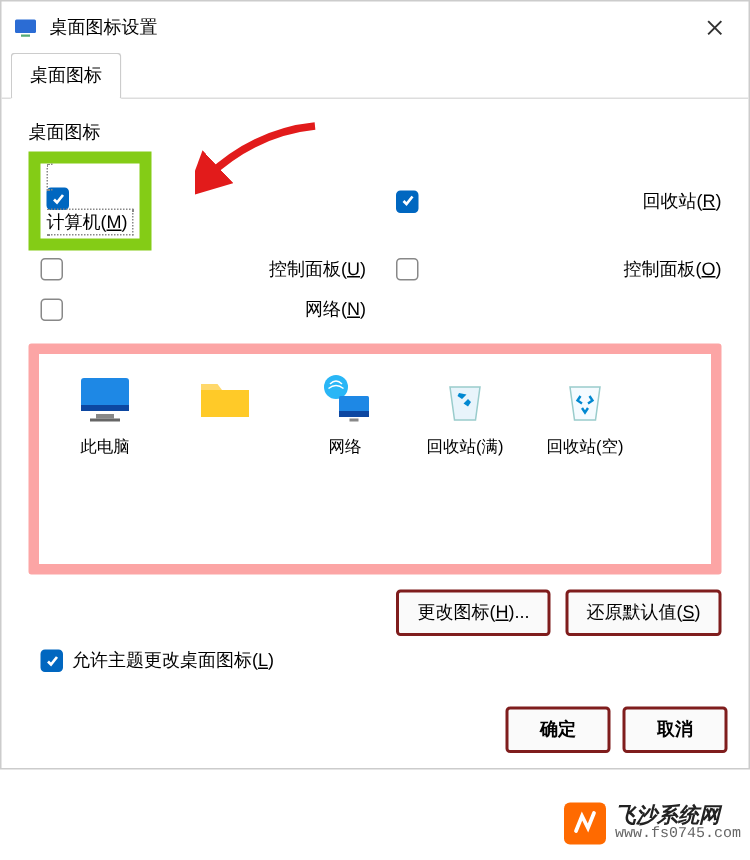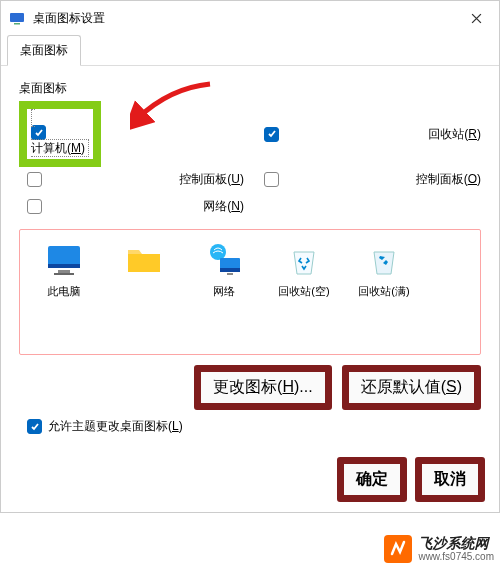--- a/index.html
+++ b/index.html
@@ -15,35 +15,35 @@
 .group-label { font-size: 12px; margin-bottom: 10px; }
 .checkgrid { display: grid; grid-template-columns: 1fr 1fr; gap: 10px 20px; margin-bottom: 14px; margin-left: 8px; }
 .cb { display: flex; align-items: center; font-size: 12px; gap: 6px; justify-content: space-between; }
 .box { width: 15px; height: 15px; border: 1px solid #888; border-radius: 3px; display: flex; align-items: center; justify-content: center; flex-shrink: 0; }
 .box.checked { background: #0067c0; border-color: #0067c0; }
 .box.checked svg { display: block; }
 .box svg { display: none; }
 .cb u { text-decoration: underline; }
 .highlight { border: 8px solid #84cc16; padding: 2px 4px; margin: -6px -8px; }
 .highlight .dotted { border: 1px dotted #888; padding: 1px 3px; }
-.preview { border: 1px solid #fca5a5; border-radius: 2px; flex: 1; margin-bottom: 10px; padding: 10px 4px; display: flex; flex-direction: column; }
+.preview { border: 7px solid #fca5a5; border-radius: 2px; flex: 1; margin-bottom: 10px; padding: 10px 4px; display: flex; flex-direction: column; }
 .icons { display: flex; gap: 0; flex-wrap: wrap; }
 .iconcell { width: 80px; display: flex; flex-direction: column; align-items: center; font-size: 11px; gap: 4px; cursor: pointer; }
 .iconcell .ig { width: 40px; height: 40px; display: flex; align-items: center; justify-content: center; }
 .btnrow { display: flex; justify-content: flex-end; gap: 10px; margin-bottom: 8px; }
-.btn { font-size: 16px; padding: 5px 12px; border: 7px solid #7f1d1d; background: #fafafa; border-radius: 3px; cursor: pointer; }
+.btn { font-size: 12px; padding: 5px 12px; border: 2px solid #7f1d1d; background: #fafafa; border-radius: 3px; cursor: pointer; }
 .allow { display: flex; align-items: center; gap: 6px; font-size: 12px; margin-bottom: 4px; margin-left: 8px; }
 .footer { display: flex; justify-content: flex-end; gap: 8px; padding: 10px 14px; }
 .footer .btn { min-width: 70px; text-align: center; font-weight: bold; }
 .arrow { position: absolute; left: 130px; top: 78px; pointer-events: none; }
 .watermark { position: absolute; right: 6px; bottom: 10px; display: flex; align-items: center; gap: 6px; padding-left: 48px; }
 .watermark .wicon { width: 28px; height: 28px; background: #ff6a00; border-radius: 4px; display: flex; align-items: center; justify-content: center; color: #fff; font-weight: bold; font-size: 18px; }
 .watermark .wt { display: flex; flex-direction: column; line-height: 1.1; }
 .watermark .wt .l1 { font-size: 14px; font-weight: bold; font-style: italic; color: #222; }
-.watermark .wt .l2 { font-size: 10px; color: #666; }
+.watermark .wt .l2 { font-size: 10px; color: #666; font-family: Liberation Mono, monospace; }
 .blur { filter: blur(2px); color: #bbb; }
 </style>
 </head>
 <body>
 
 <div class="window">
   <div class="titlebar">
     <span class="ticon">
       <svg viewBox="0 0 16 16" width="16" height="16">
           <rect x="1" y="3" width="14" height="9" rx="1" fill="#2b6cd4"></rect>
@@ -130,34 +130,34 @@
                 <rect x="16" y="18" width="20" height="14" rx="1" fill="#1e88e5"></rect>
                 <rect x="16" y="28" width="20" height="4" fill="#0d47a1"></rect>
                 <rect x="23" y="33" width="6" height="2" fill="#888"></rect>
               </svg>
             </span>
           <span>网络</span>
         </div>
         <div class="iconcell">
           <span class="ig">
               <svg width="40" height="40" viewBox="0 0 40 40">
+                <path d="M10 12 L30 12 L27 34 L13 34 Z" fill="#e8f4fb" stroke="#9cc" stroke-width="1"></path>
+                <path d="M16 16 L15 18 L18 20 L21 17 Z M22 20 L19 23 L22 25 L24 22 Z" fill="#0288d1"></path>
+              </svg>
+            </span>
+          <span>回收站(满)</span>
+        </div>
+        <div class="iconcell">
+          <span class="ig">
+              <svg width="40" height="40" viewBox="0 0 40 40">
                 <path d="M10 12 L30 12 L27 34 L13 34 Z" fill="#f5fbff" stroke="#9cc" stroke-width="1"></path>
                 <path d="M17 18 L15 21 L18 23 M23 18 L25 21 L22 23 M18 26 L20 29 L22 26" stroke="#0288d1" stroke-width="1.6" fill="none"></path>
               </svg>
             </span>
           <span>回收站(空)</span>
-        </div>
-        <div class="iconcell">
-          <span class="ig">
-              <svg width="40" height="40" viewBox="0 0 40 40">
-                <path d="M10 12 L30 12 L27 34 L13 34 Z" fill="#e8f4fb" stroke="#9cc" stroke-width="1"></path>
-                <path d="M16 16 L15 18 L18 20 L21 17 Z M22 20 L19 23 L22 25 L24 22 Z" fill="#0288d1"></path>
-              </svg>
-            </span>
-          <span>回收站(满)</span>
         </div>
       </div>
     </div>
 
     <div class="btnrow">
       <button class="btn"><span>更改图标(</span><u>H</u><span>)...</span></button>
       <button class="btn"><span>还原默认值(</span><u>S</u><span>)</span></button>
     </div>
 
     <div class="allow">

